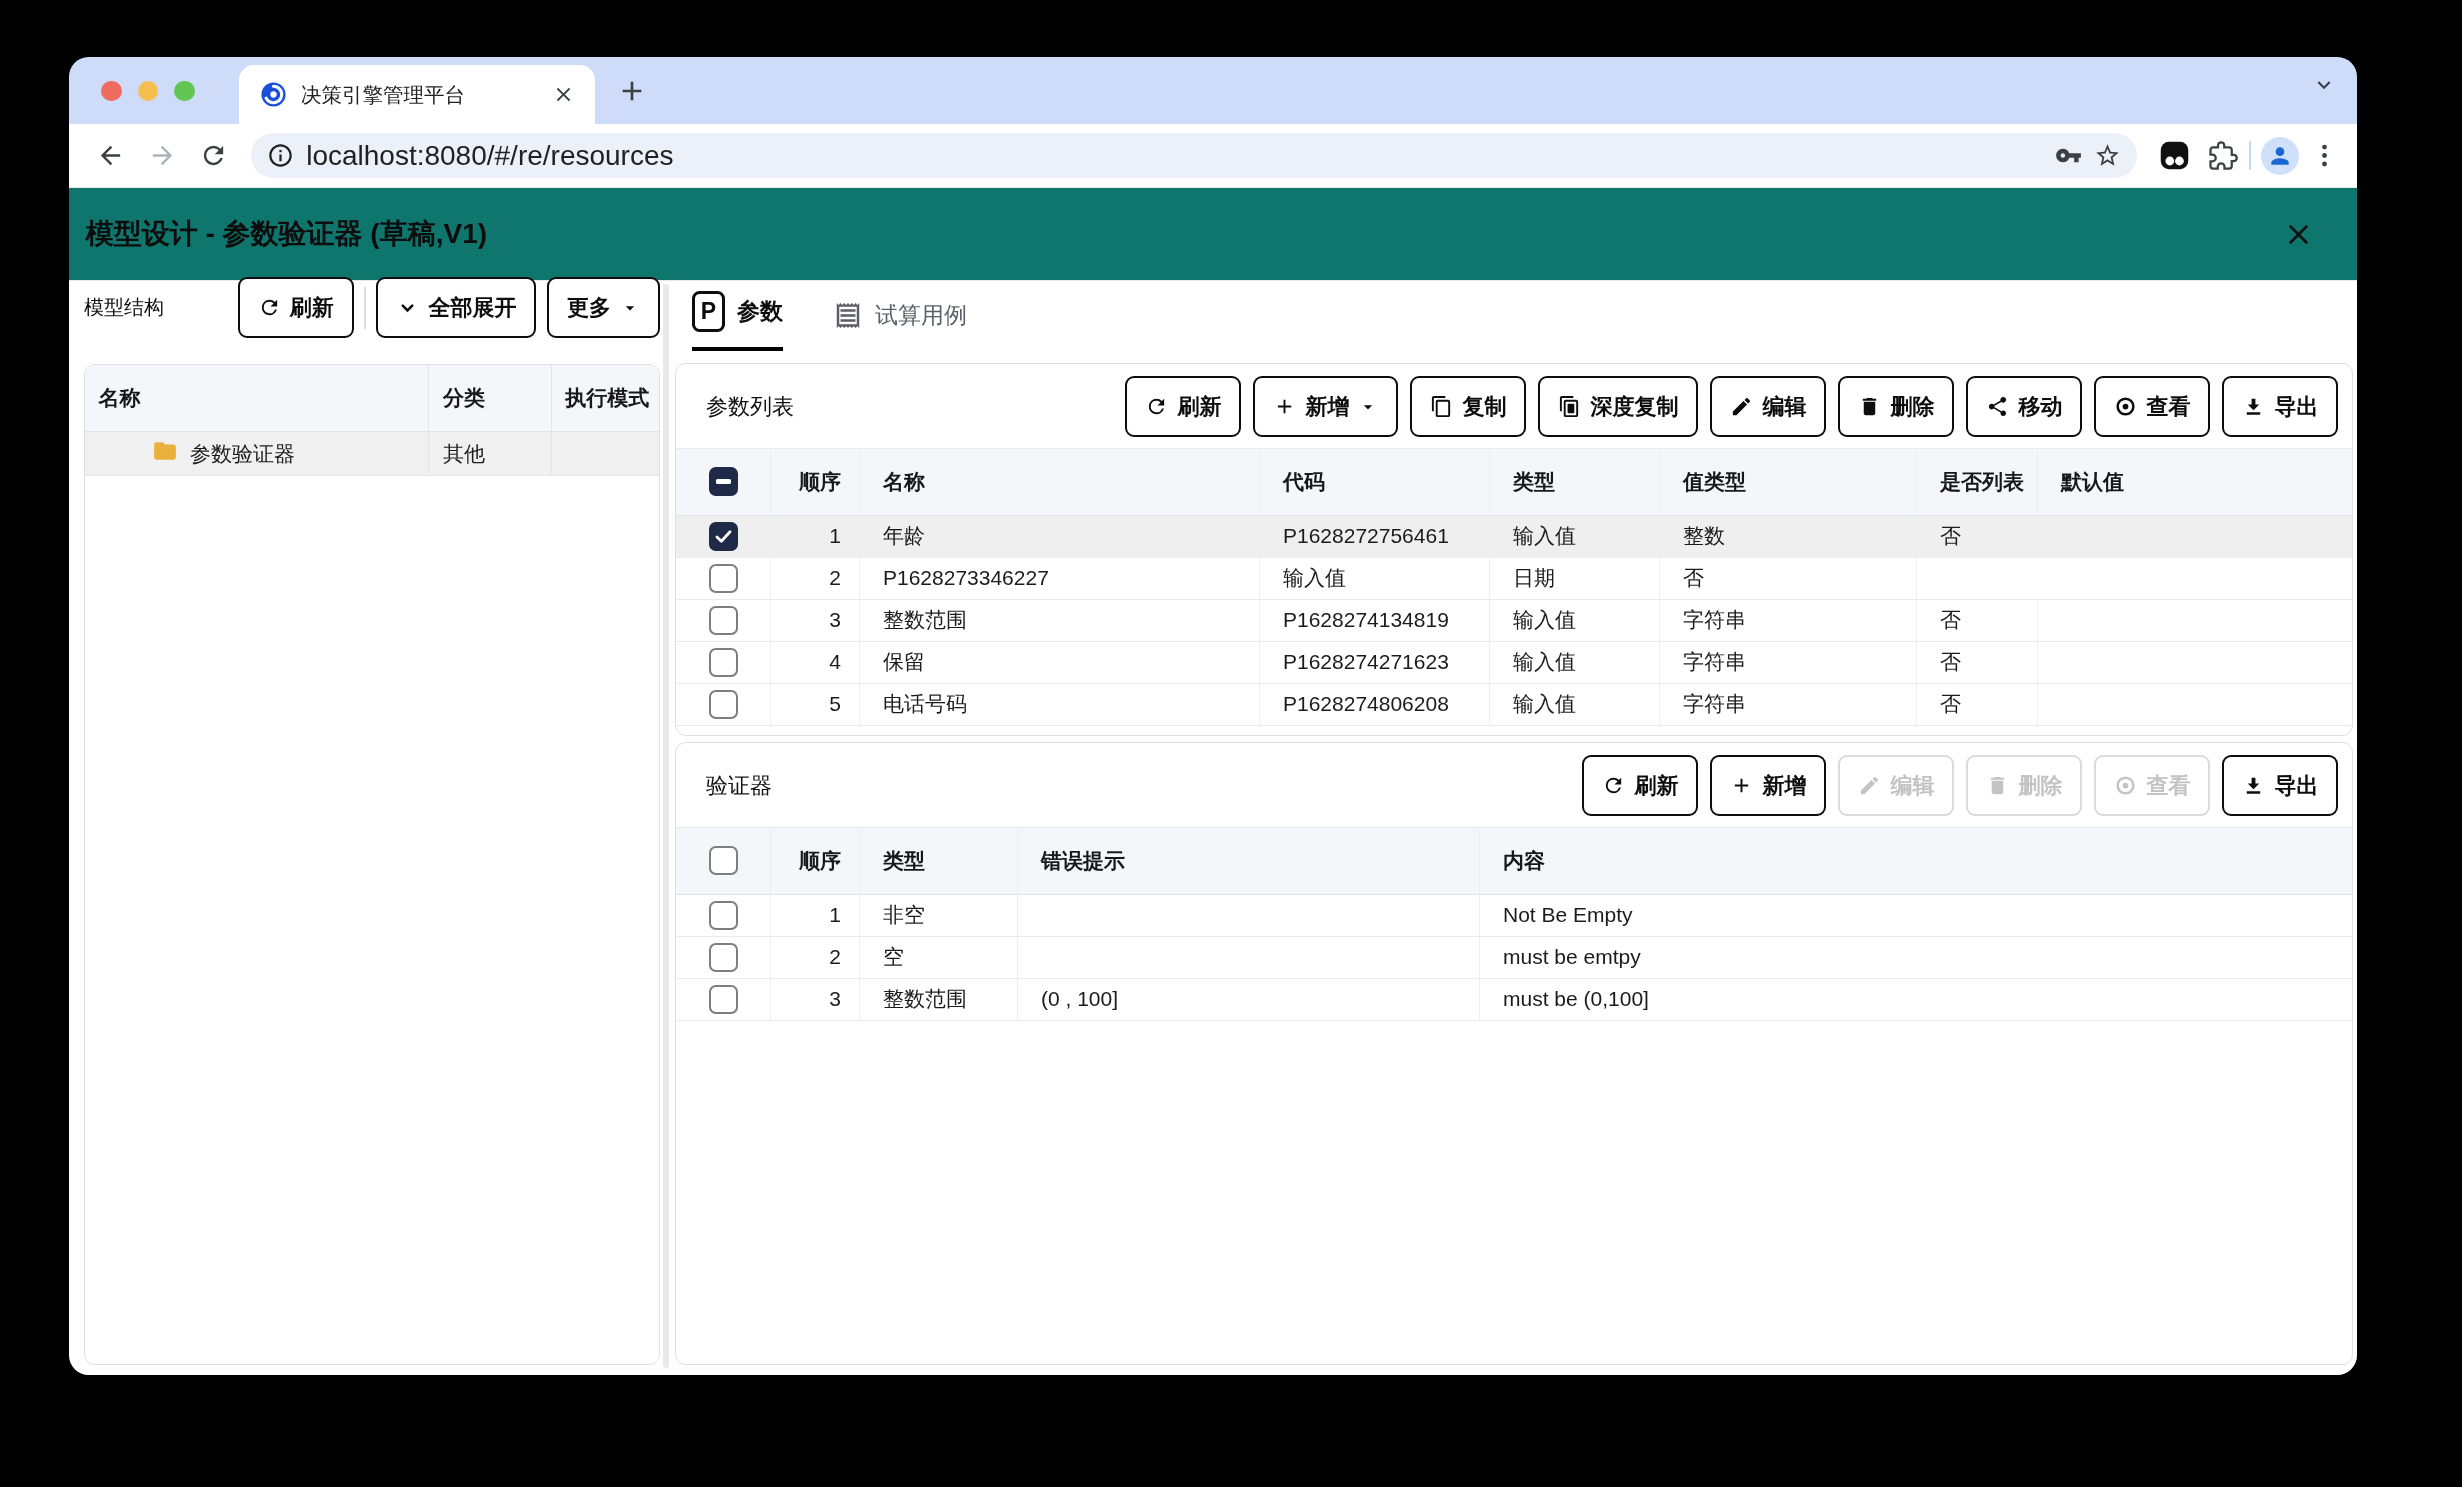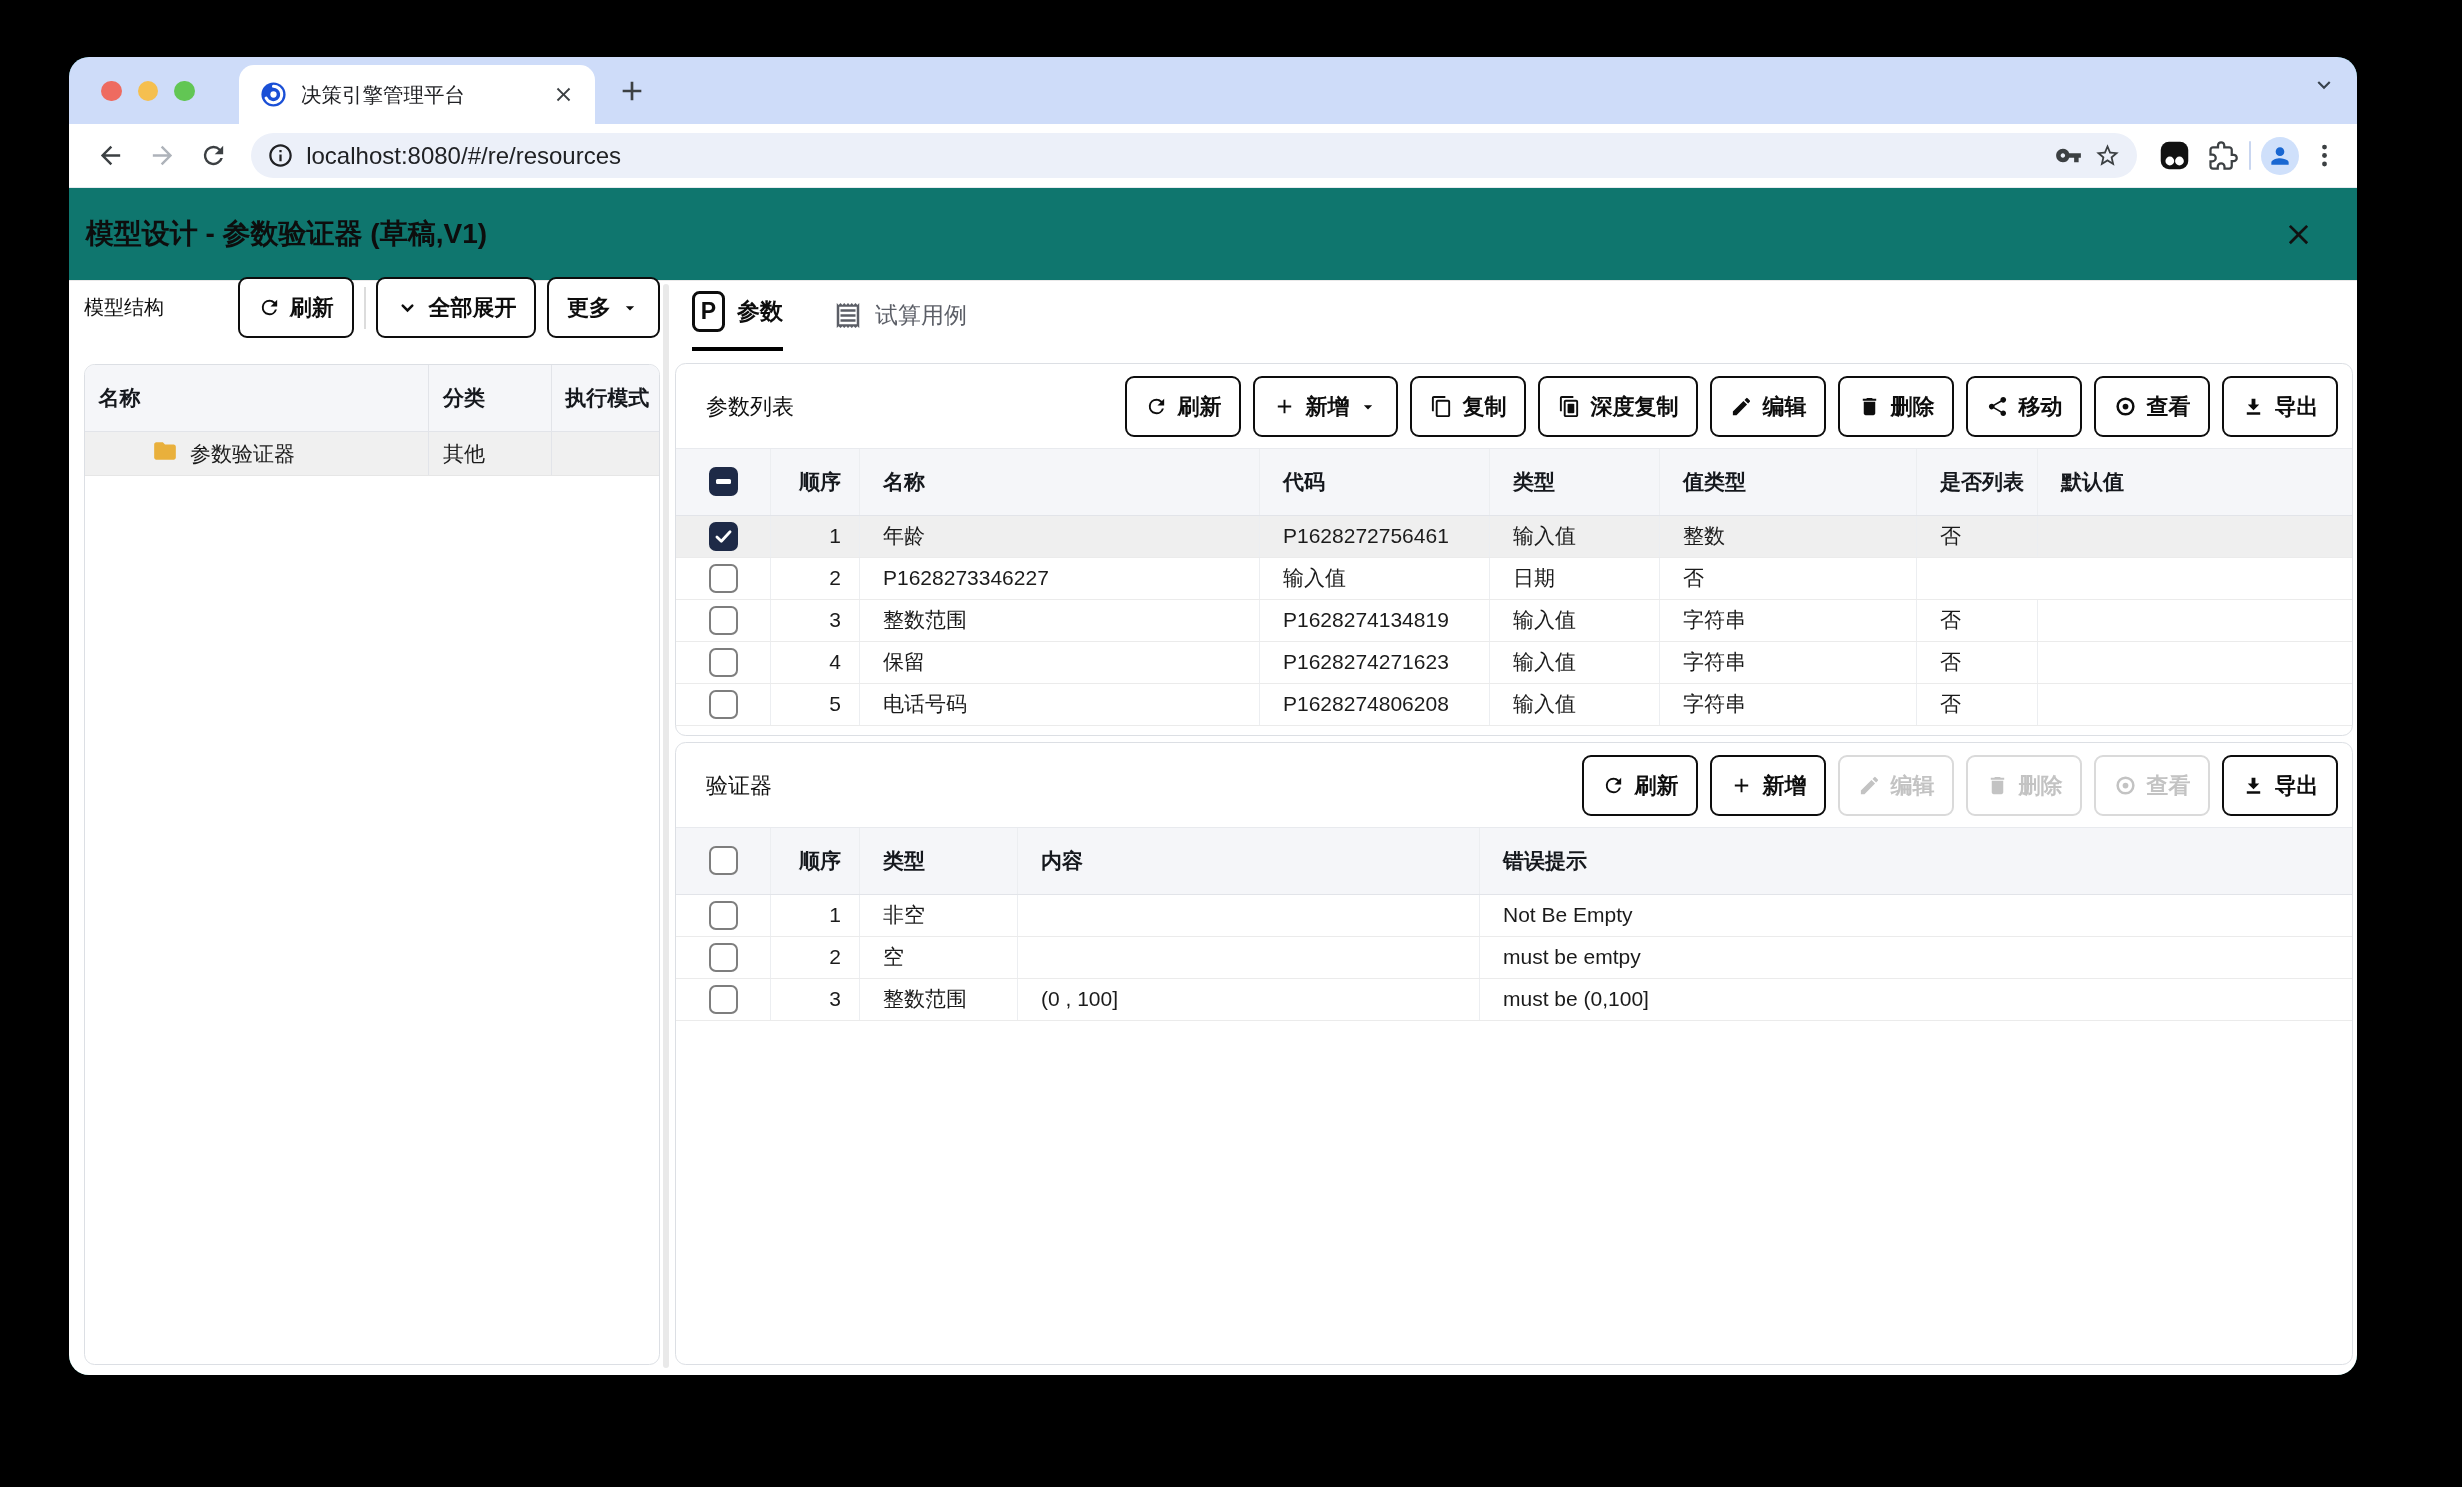--- a/index.html
+++ b/index.html
@@ -20,21 +20,21 @@
   .newtab { margin:0 0 16.7px 21px; width:32px; height:32px; color:#3c4043; }
   .strip-chevron { position:absolute; right:20px; top:15px; width:26px; height:26px; color:#39434f; }
   .toolbar { height:64px; background:#fff; border-bottom:1.5px solid #e7eaf0; display:flex; align-items:center;
              padding:0 18px; gap:4.5px; flex:none; }
   .navic { width:47px; height:47px; display:flex; align-items:center; justify-content:center; border-radius:50%; color:#3c4043; }
   .navic svg { width:29px; height:29px; }
   .navic.dim { color:#aeb3ba; }
   .urlbar { flex:1; height:45px; background:#ecf0f9; border-radius:23px; margin:0 9px;
             display:flex; align-items:center; padding:0 16.7px; gap:12px; }
   .urlbar .info { width:27px; height:27px; color:#202124; flex:none; }
-  .url-text { flex:1; font-size:24px; color:#202124; white-space:nowrap; }
+  .url-text { flex:1; font-size:28px; color:#202124; white-space:nowrap; }
   .urlbar .tail { width:27px; height:27px; color:#3c4043; flex:none; }
   .ext-dark { width:33px; height:33px; margin:0 7.6px; }
   .chrome-right { display:flex; align-items:center; gap:10.6px; margin-left:4.5px; }
   .puzzle { width:30px; height:30px; color:#3c4043; }
   .vsep { width:2.3px; height:29px; background:#c9d6f0; border-radius:1.5px; }
   .avatar { width:38px; height:38px; border-radius:50%; background:#cfe0fb; display:flex; align-items:center; justify-content:center; }
   .avatar svg { width:26px; height:26px; color:#1967d2; }
   .kebab { width:29px; height:29px; color:#3c4043; }
 
   
@@ -479,22 +479,22 @@
             </button>
           </span>
       </div>
       <div id="validator-table">
           <div class="grow ghead vals-grid">
             <span class="gcell cbc">
               <span class="cb"></span>
             </span>
             <span class="gcell num">顺序</span>
             <span class="gcell">类型</span>
+            <span class="gcell">错误提示</span>
             <span class="gcell">内容</span>
-            <span class="gcell">错误提示</span>
           </div>
           <div class="grow gdata vals-grid">
             <span class="gcell cbc">
               <span class="cb"></span>
             </span>
             <span class="gcell num">1</span>
             <span class="gcell">非空</span>
             <span class="gcell"></span>
             <span class="gcell">Not Be Empty</span>
           </div>

